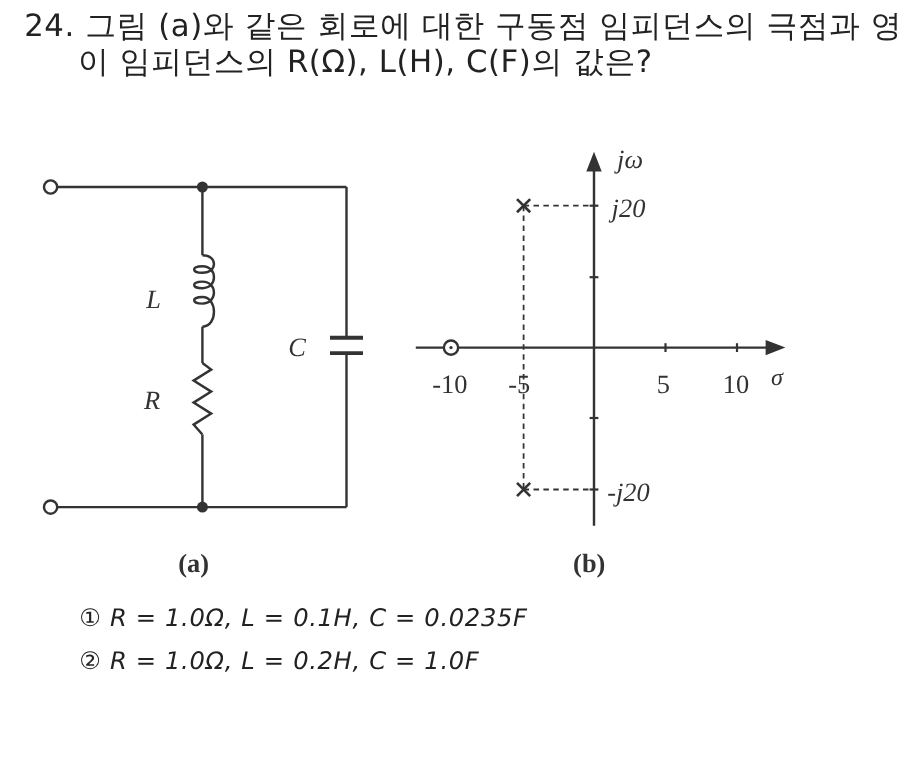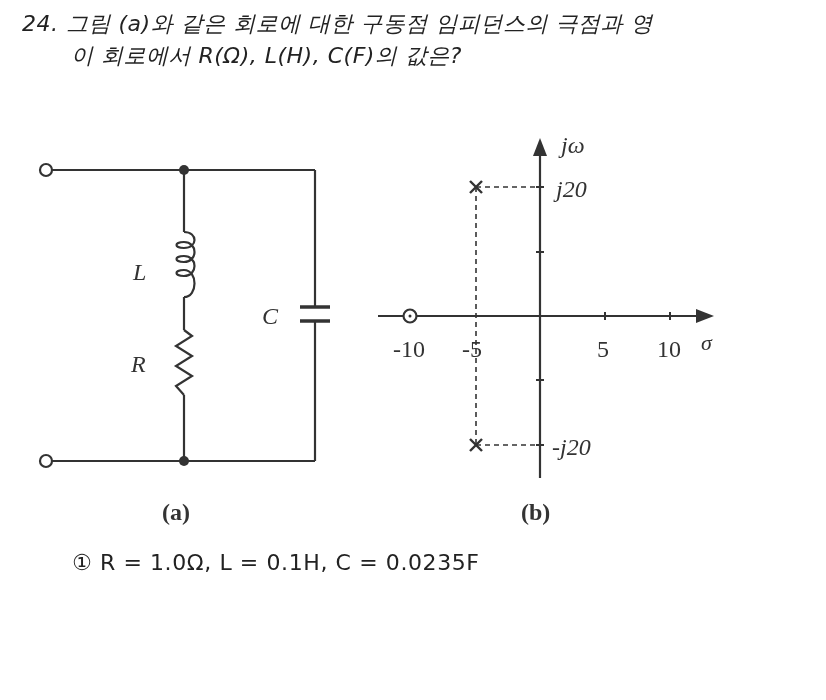--- a/index.html
+++ b/index.html
@@ -1,30 +1,30 @@
 <!DOCTYPE html>
 <html><head>
 <meta charset="utf-8">
 <style>
   html,body{margin:0;padding:0;background:#fff;}
   body{width:826px;height:700px;position:relative;overflow:hidden;font-family:"DejaVu Sans","Liberation Sans",sans-serif;color:#222;}
-  .q{position:absolute;left:22px;top:8px;font-size:22px;line-height:32px;letter-spacing:0.5px;font-style:italic;}
+  .q{position:absolute;left:22px;top:8px;font-size:28px;line-height:32px;letter-spacing:0.5px;}
   .q .line{display:block;white-space:pre;}
   .q .indent{padding-left:49px;}
   svg{position:absolute;left:0;top:0;}
   .serif{font-family:"Liberation Serif","DejaVu Serif",serif;}
   .opts{position:absolute;left:72px;top:544px;font-size:22px;}
-  .opt{height:38.5px;line-height:38.5px;white-space:pre;letter-spacing:0.6px;}
+  .opt{height:38.5px;line-height:38.5px;white-space:pre;letter-spacing:0.6px;font-style:italic;}
 </style>
 </head>
 <body>
 
 <div class="q">
   <span class="line"><span>24.</span> <span>그림 (a)와 같은 회로에 대한 구동점 임피던스의 극점과 영</span></span>
-  <span class="line indent">이 회로에서 R(Ω), L(H), C(F)의 값은?</span>
+  <span class="line indent">이 임피던스의 R(Ω), L(H), C(F)의 값은?</span>
 </div>
 
 <svg width="826" height="700">
   <g stroke="#333" stroke-width="2.2" fill="none">
 
     <line x1="52" y1="170" x2="315" y2="170"></line>
 
     <line x1="52" y1="461" x2="315" y2="461"></line>
 
     <line x1="315" y1="170" x2="315" y2="307"></line>
@@ -96,13 +96,14 @@
     <text class="serif" x="701" y="350" font-size="22" font-style="italic" fill="#333">σ</text>
     <text class="serif" x="561" y="153" font-size="24" font-style="italic" fill="#333">jω</text>
     <text class="serif" x="556" y="197" font-size="24" fill="#333" font-style="italic">j20</text>
     <text class="serif" x="552" y="455" font-size="24" fill="#333" font-style="italic">-j20</text>
     <text class="serif" x="521" y="520" font-size="24" font-weight="bold" fill="#333">(b)</text>
   </g>
 </svg>
 
 <div class="opts">
   <div class="opt"><span>①</span> <span>R = 1.0Ω, L = 0.1H, C = 0.0235F</span></div>
+  <div class="opt"><span>②</span> <span>R = 1.0Ω, L = 0.2H, C = 1.0F</span></div>
 </div>
 
 </body></html>

